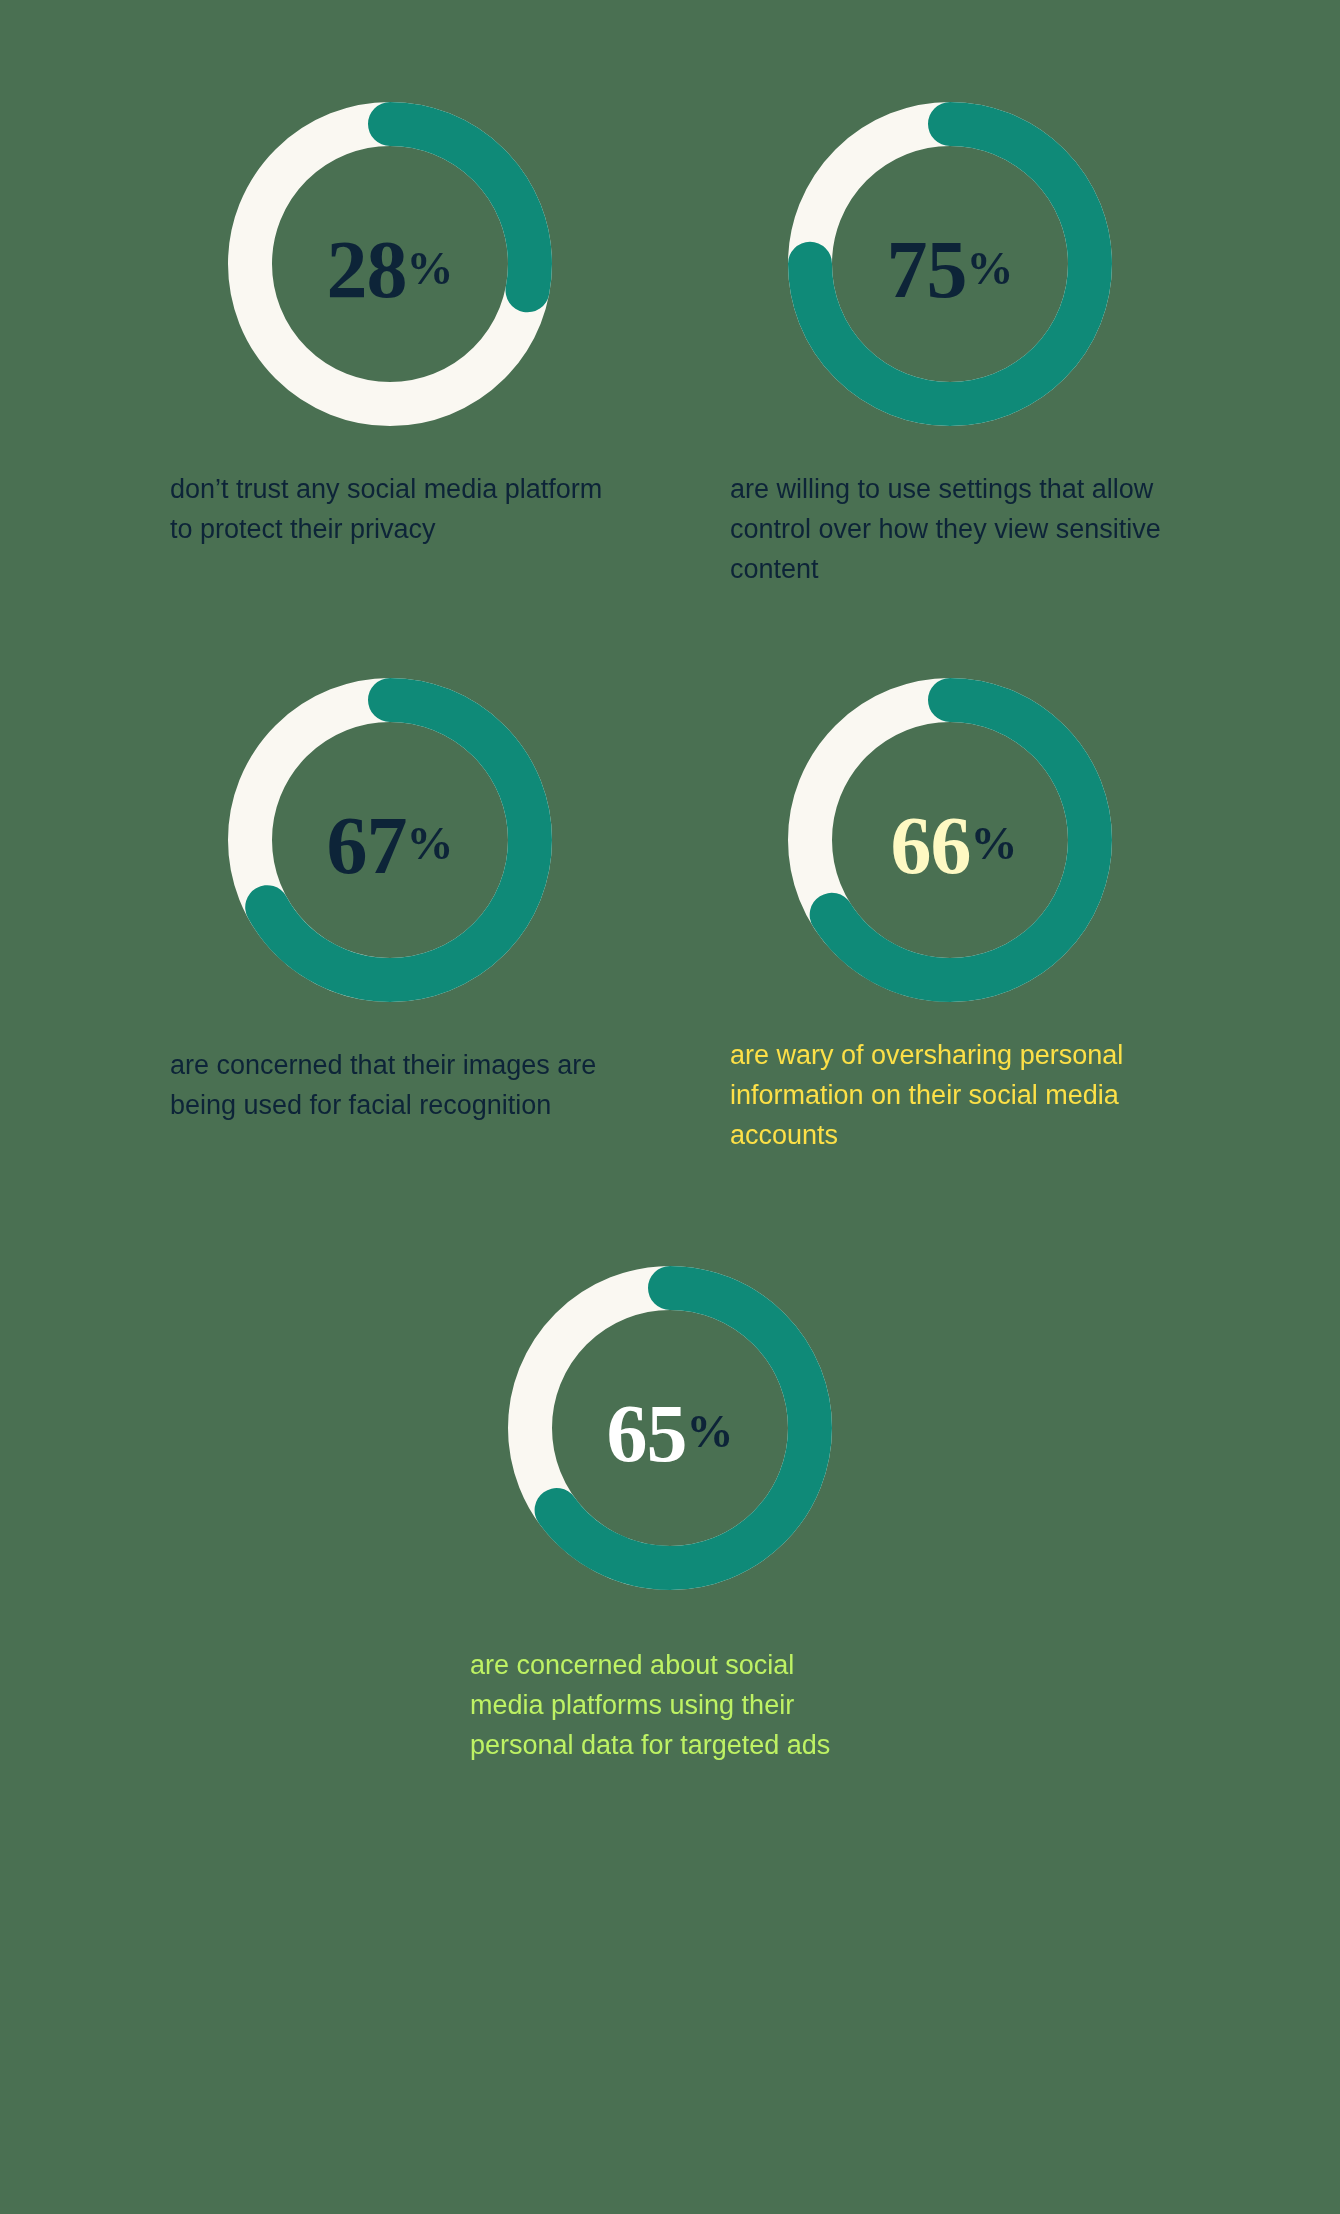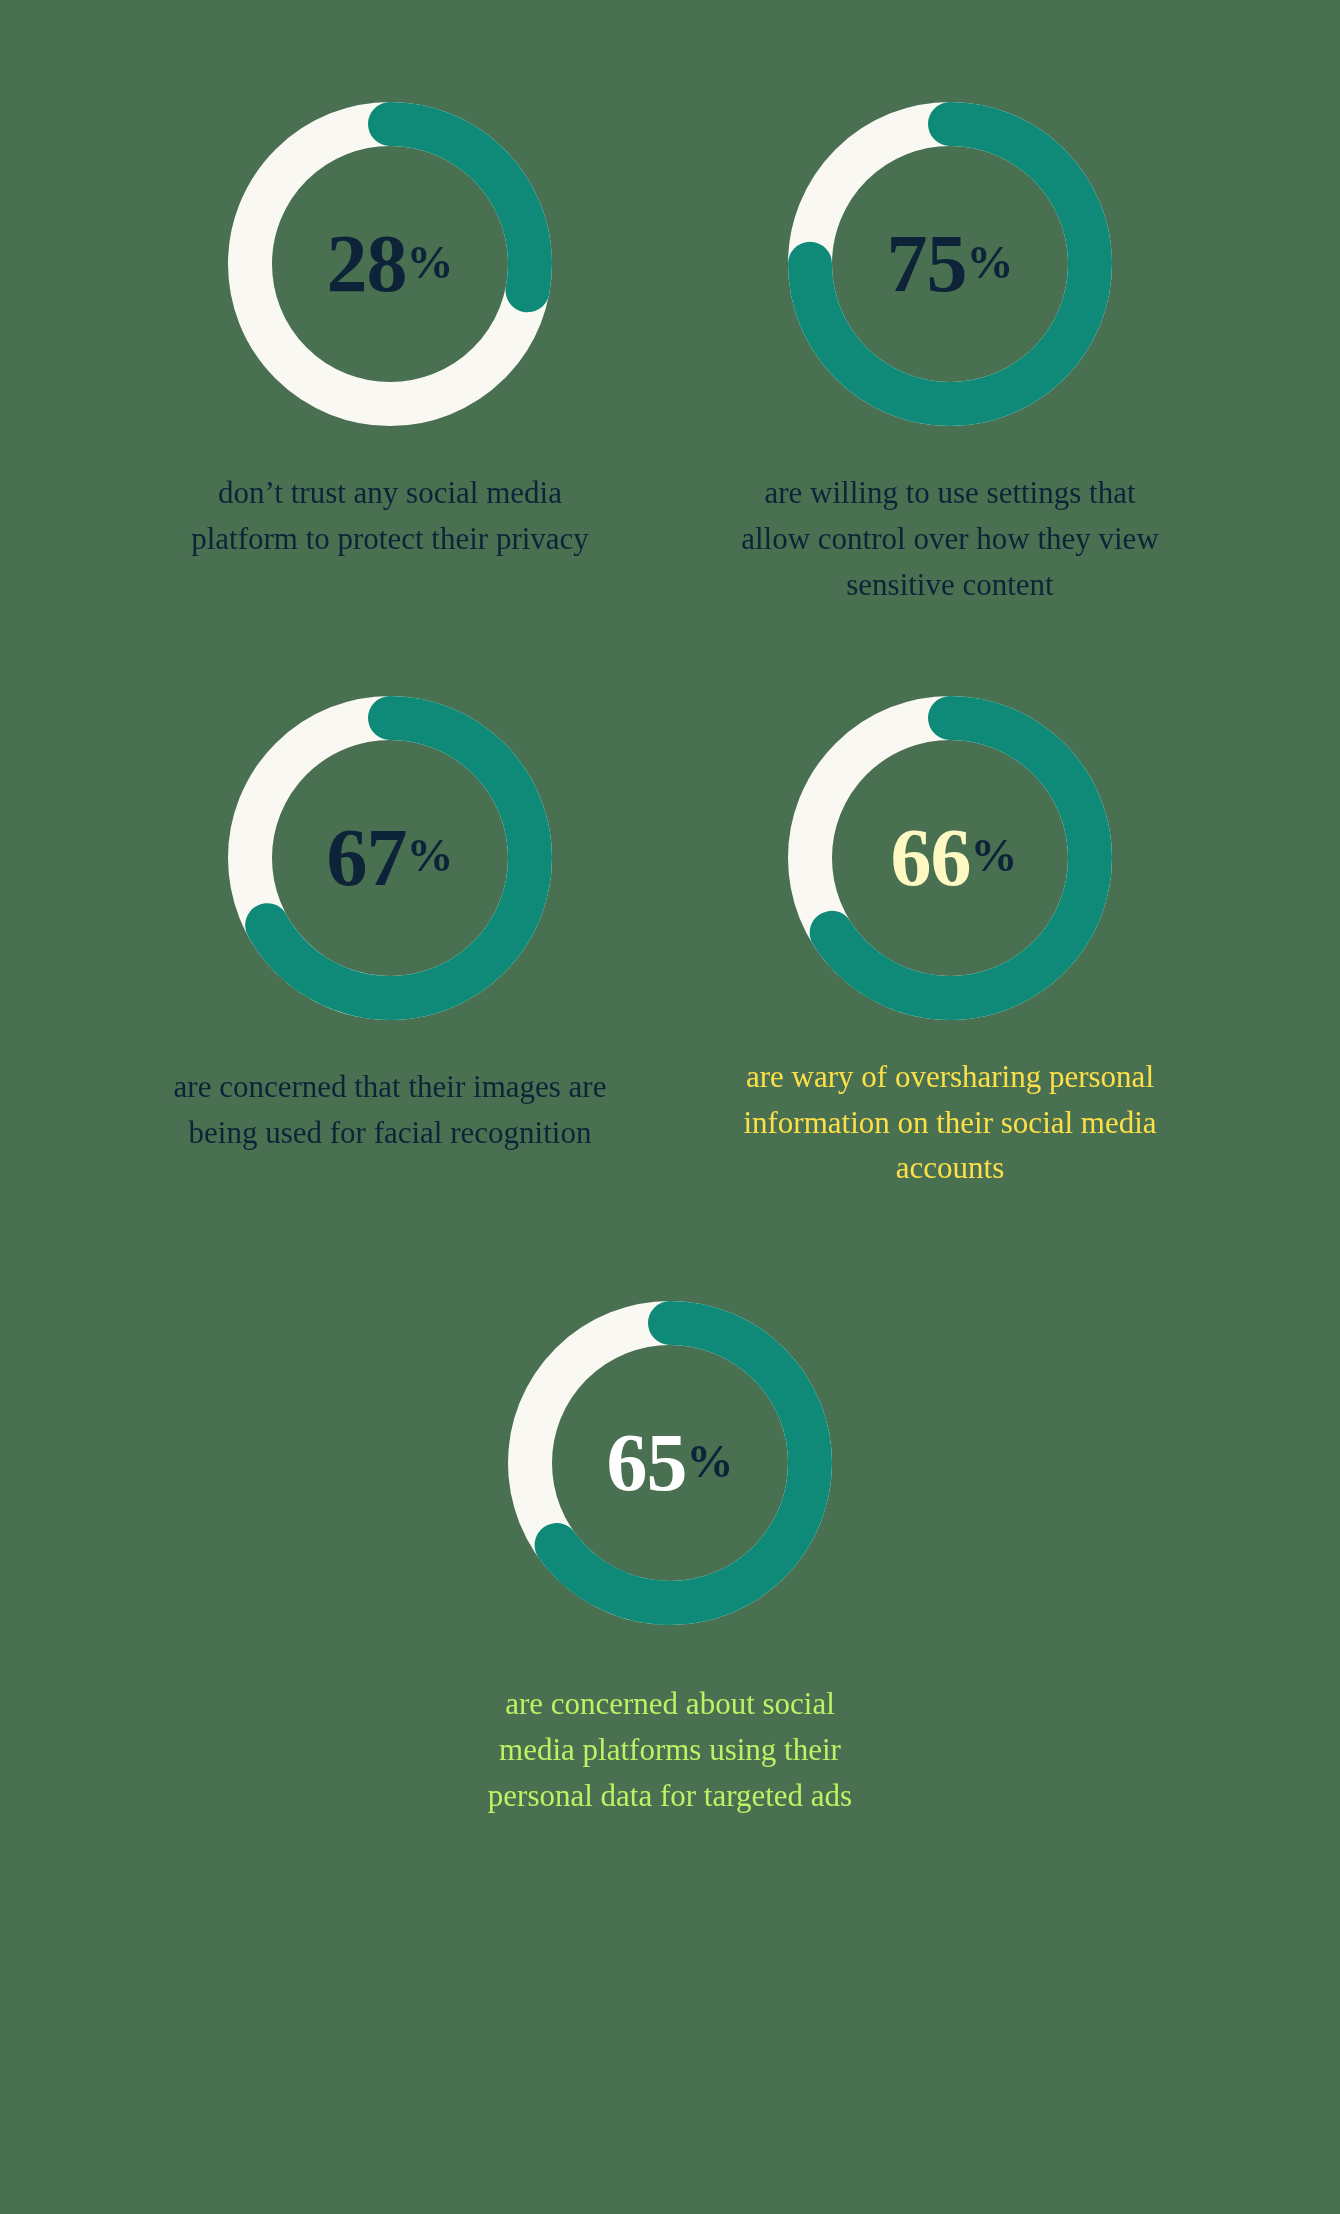--- a/index.html
+++ b/index.html
@@ -54,21 +54,21 @@
     stroke: #faf8f2;
   }
   .donut-fill {
     fill: none;
     stroke: #0f8a78;
     stroke-linecap: round;
   }
   .donut-center {
     position: absolute;
     left: 0;
-    top: 0;
+    top: 6px;
     width: 352px;
     height: 352px;
     display: flex;
     align-items: center;
     justify-content: center;
     pointer-events: none;
   }
   .pct-value {
     font-family: "Liberation Serif", serif;
     font-weight: 700;
@@ -83,24 +83,24 @@
     font-size: 47px;
     line-height: 1;
     color: #0d2438;
     position: relative;
     top: -2px;
   }
 
   .caption {
     margin-top: 30px;
     width: 440px;
-    text-align: center;
+    text-align: left;
     color: #0d2438;
-    font-family: Liberation Serif, serif;
-    font-size: 31px;
+    font-family: Liberation Sans, sans-serif;
+    font-size: 27px;
     line-height: 1.48;
     font-weight: 400;
   }
   .cell.full .caption {
     width: 400px;
     margin-top: 42px;
   }
 </style>
 </head>
 <body style="background: rgb(74, 112, 82);">

